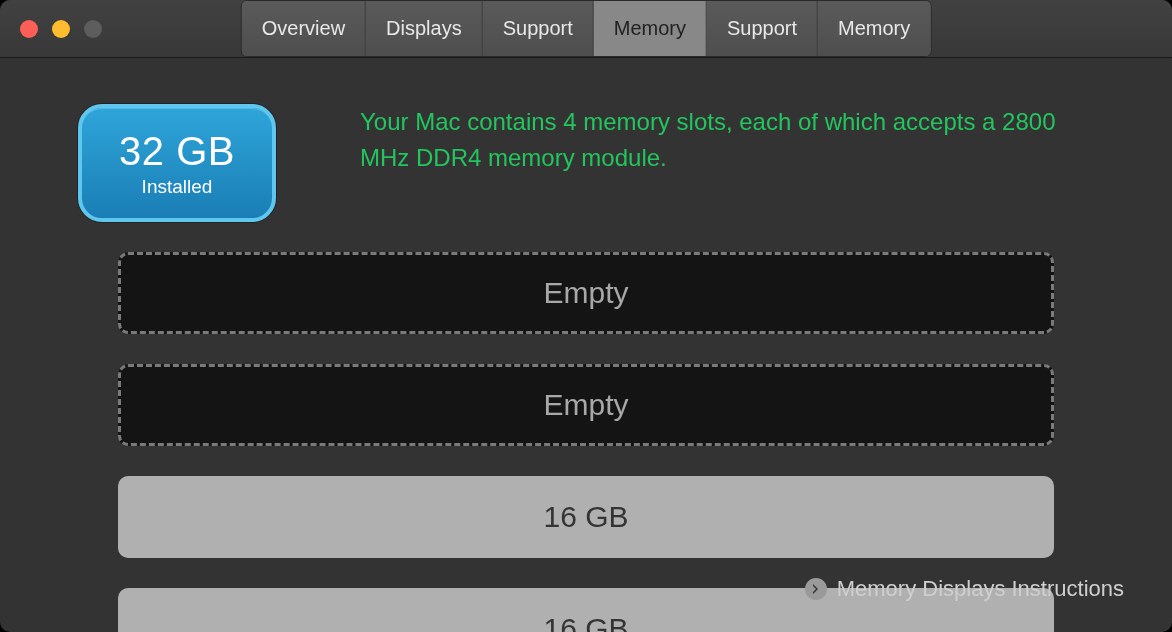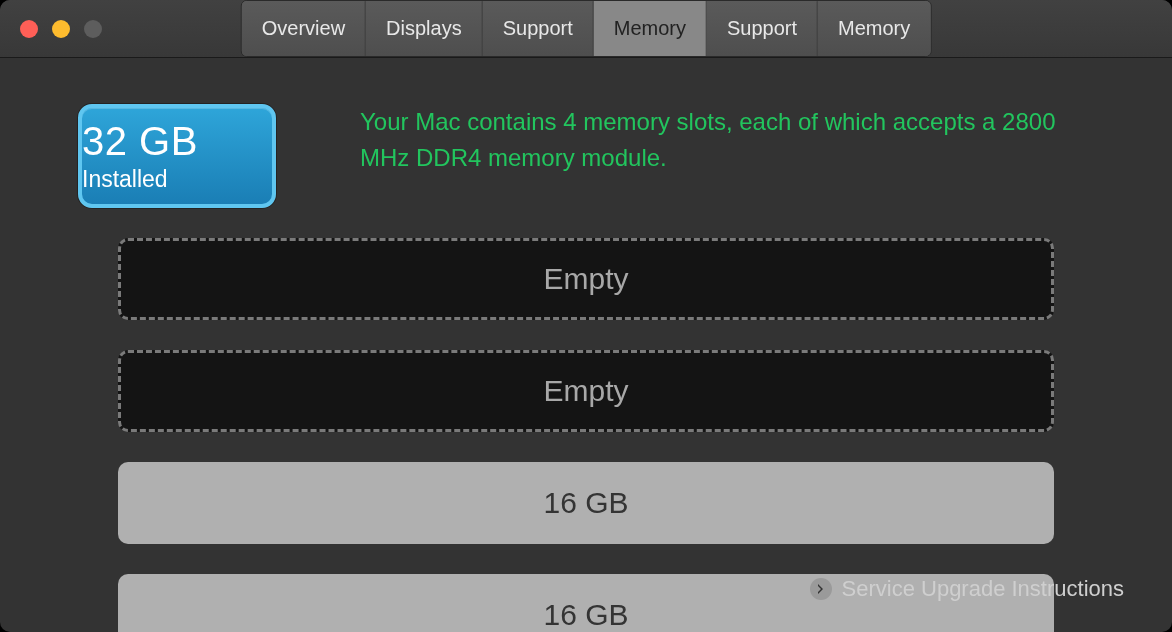--- a/index.html
+++ b/index.html
@@ -71,37 +71,38 @@
     .content {
       padding: 46px 78px 0 78px;
     }
     .header-row {
       display: flex;
       gap: 84px;
       align-items: flex-start;
     }
     .installed-badge {
       width: 198px;
-      height: 104px;
+      height: 118px;
       background: linear-gradient(to bottom, #2ea5d9, #1a7eb5);
       border: 4px solid #5fc6f0;
-      border-radius: 14px;
+      border-radius: 24px;
       display: flex;
       flex-direction: column;
+      align-items: center;
       justify-content: center;
       box-shadow: 0 0 0 1px rgba(0,0,0,0.3), inset 0 1px 0 rgba(255,255,255,0.2);
     }
     .installed-size {
       font-size: 40px;
       color: #fff;
       font-weight: 400;
       letter-spacing: 0.5px;
     }
     .installed-label {
-      font-size: 23px;
+      font-size: 19px;
       color: #fff;
       margin-top: 2px;
     }
     .description {
       flex: 1;
       color: #22c55e;
       font-size: 24px;
       line-height: 1.5;
     }
     .description p {
@@ -196,15 +197,15 @@
       <div class="slot filled">16 GB</div>
     </div>
   </div>
 
   <div class="footer-link">
     <span class="arrow-icon">
       <svg viewBox="0 0 12 12">
           <path d="M3 1 L8 6 L3 11 L3 9 L6 6 L3 3 Z"></path>
         </svg>
     </span>
-    <span>Service Upgrade Instructions</span>
+    <span>Memory Displays Instructions</span>
   </div>
 </div>
 
 </body></html>

